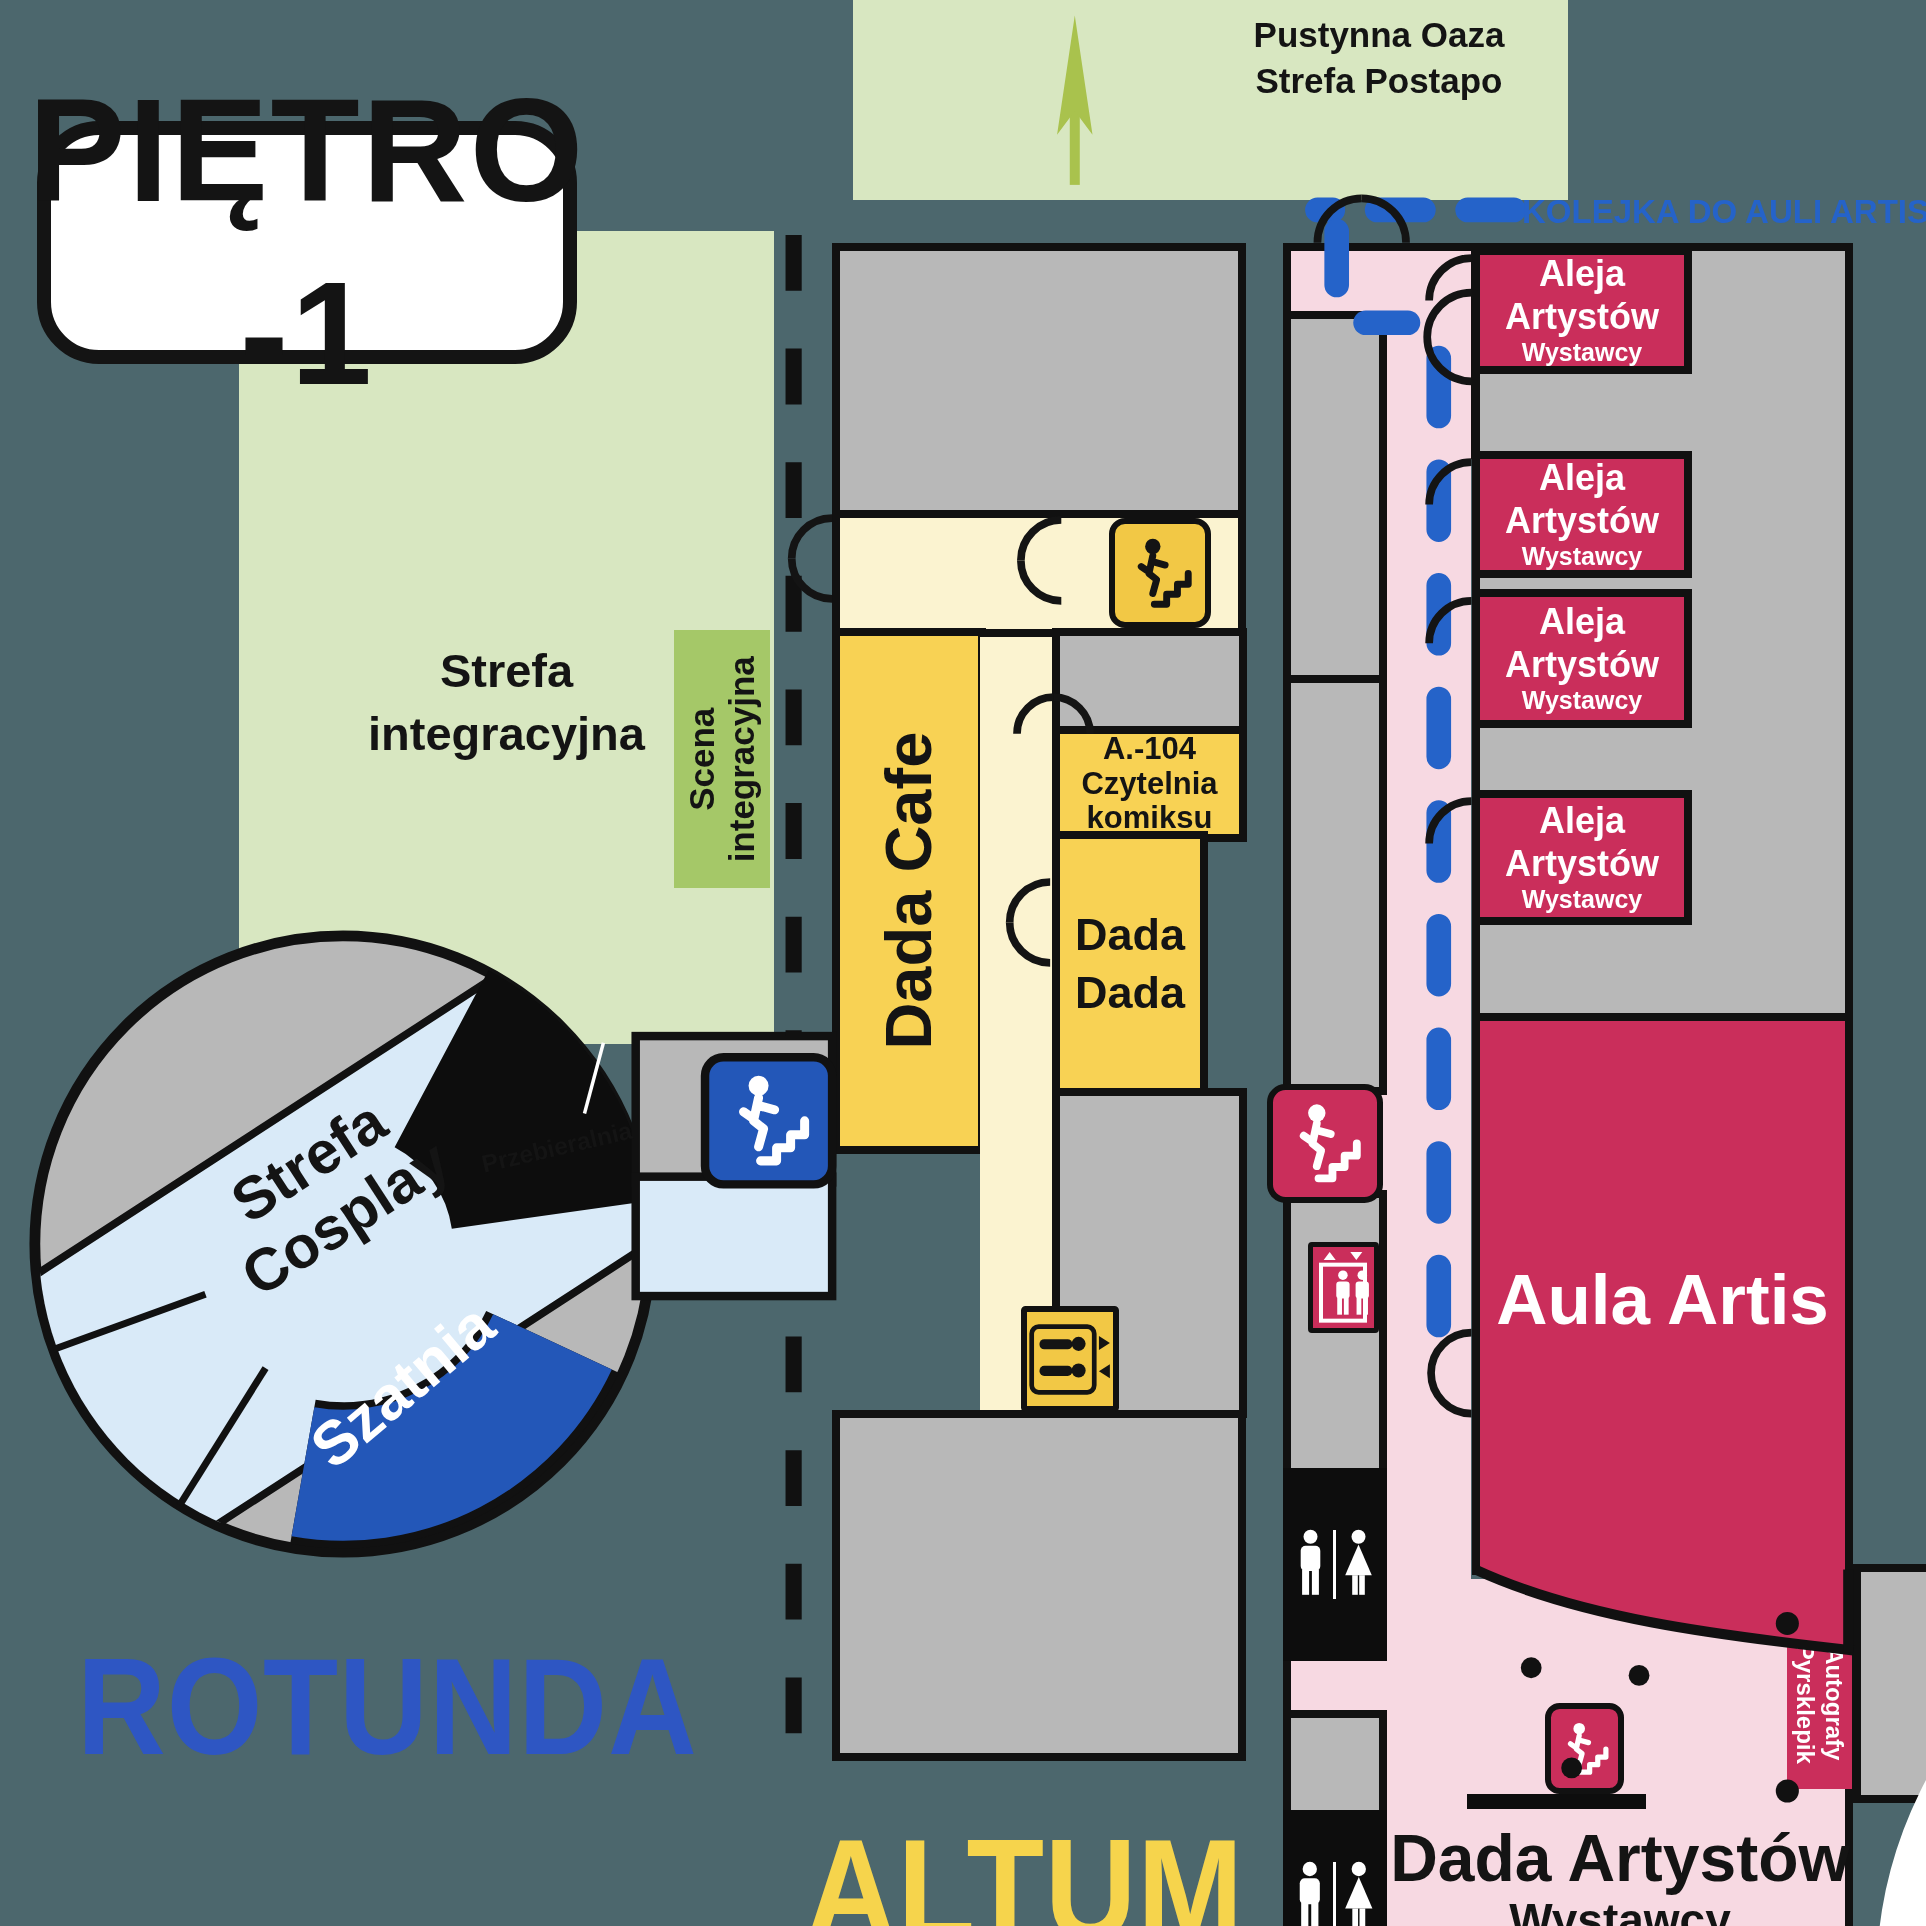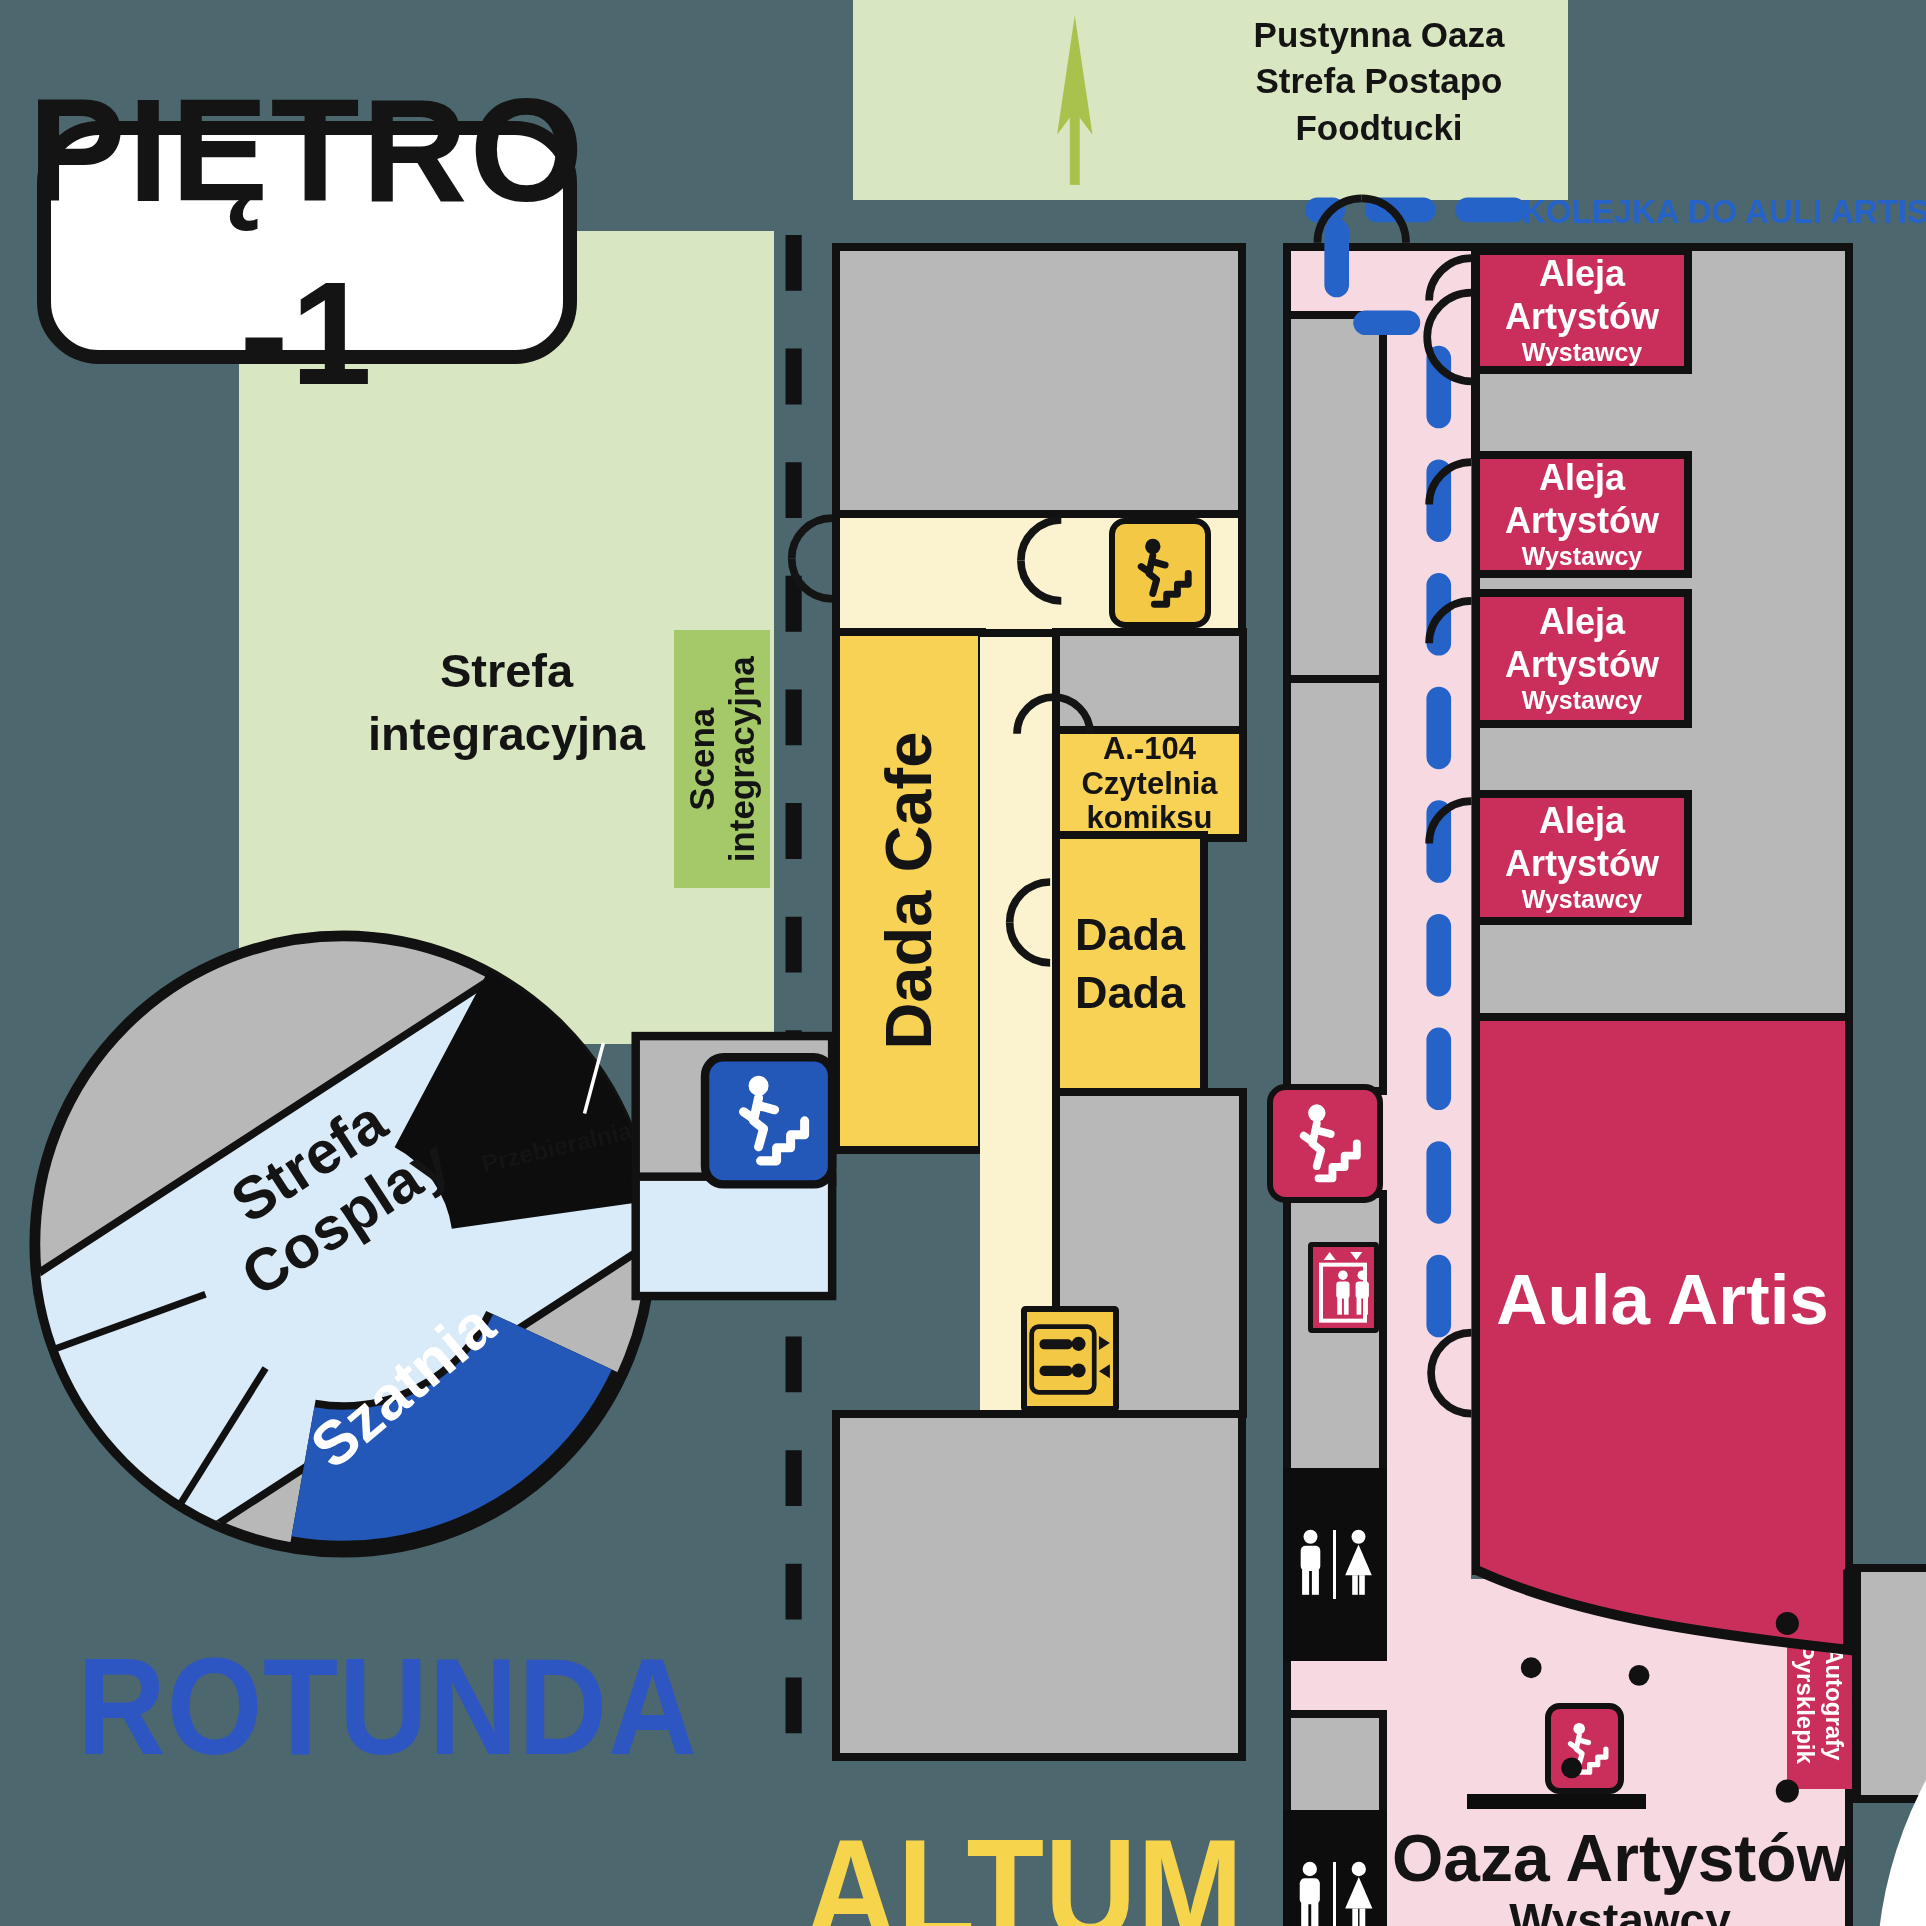--- a/index.html
+++ b/index.html
@@ -31,21 +31,20 @@
 </style>
 </head>
 <body>
 
 <div id="map">
 
   <div class="abs green nob" style="left:853px;top:0;width:715px;height:200px"></div>
   <div class="lbl" style="left:1140px;top:11.6px;width:478px;font-size:35px;line-height:1.33">
     <div>Pustynna Oaza</div>
     <div>Strefa Postapo</div>
-    <div>Foodtucki</div>
   </div>
 
   <div class="abs green nob" style="left:239px;top:231px;width:535px;height:813px"></div>
   <div class="lbl" style="left:239px;top:639px;width:535px;font-size:47px;line-height:1.35">
     <div>Strefa</div>
     <div>integracyjna</div>
   </div>
 
   <div class="abs green2 nob center" style="left:674px;top:630px;width:96px;height:258px">
     <div class="vtext lbl" style="position:static;transform:rotate(-90deg);font-size:35px;line-height:1.15">
@@ -172,21 +171,21 @@
   </div>
 
   <div class="icon crimson" style="left:1545px;top:1703px;width:79px;height:91px;border-radius:14.6px;color:#fff">
     <svg width="58" height="58" viewBox="0 0 100 100">
       <use href="#ic-stairs"></use>
       </svg>
   </div>
   <div class="abs blackbox" style="left:1467px;top:1794px;width:179px;height:15.4px"></div>
 
   <div class="lbl" style="left:1387px;top:1822px;width:466px;font-size:66px;line-height:1.1">
-    <div>Oaza Artystów</div>
+    <div>Dada Artystów</div>
     <div style="font-size:46px">Wystawcy</div>
   </div>
 
   <div class="toilets" style="left:1294px;top:1514px;width:81px;height:100px">
     <svg width="31" height="70" viewBox="0 0 44 100" fill="#fff">
         <use href="#ic-man"></use>
       </svg>
     <div class="divider" style="height:69px"></div>
     <svg width="31" height="70" viewBox="0 0 44 100" fill="#fff">
         <use href="#ic-woman"></use>

